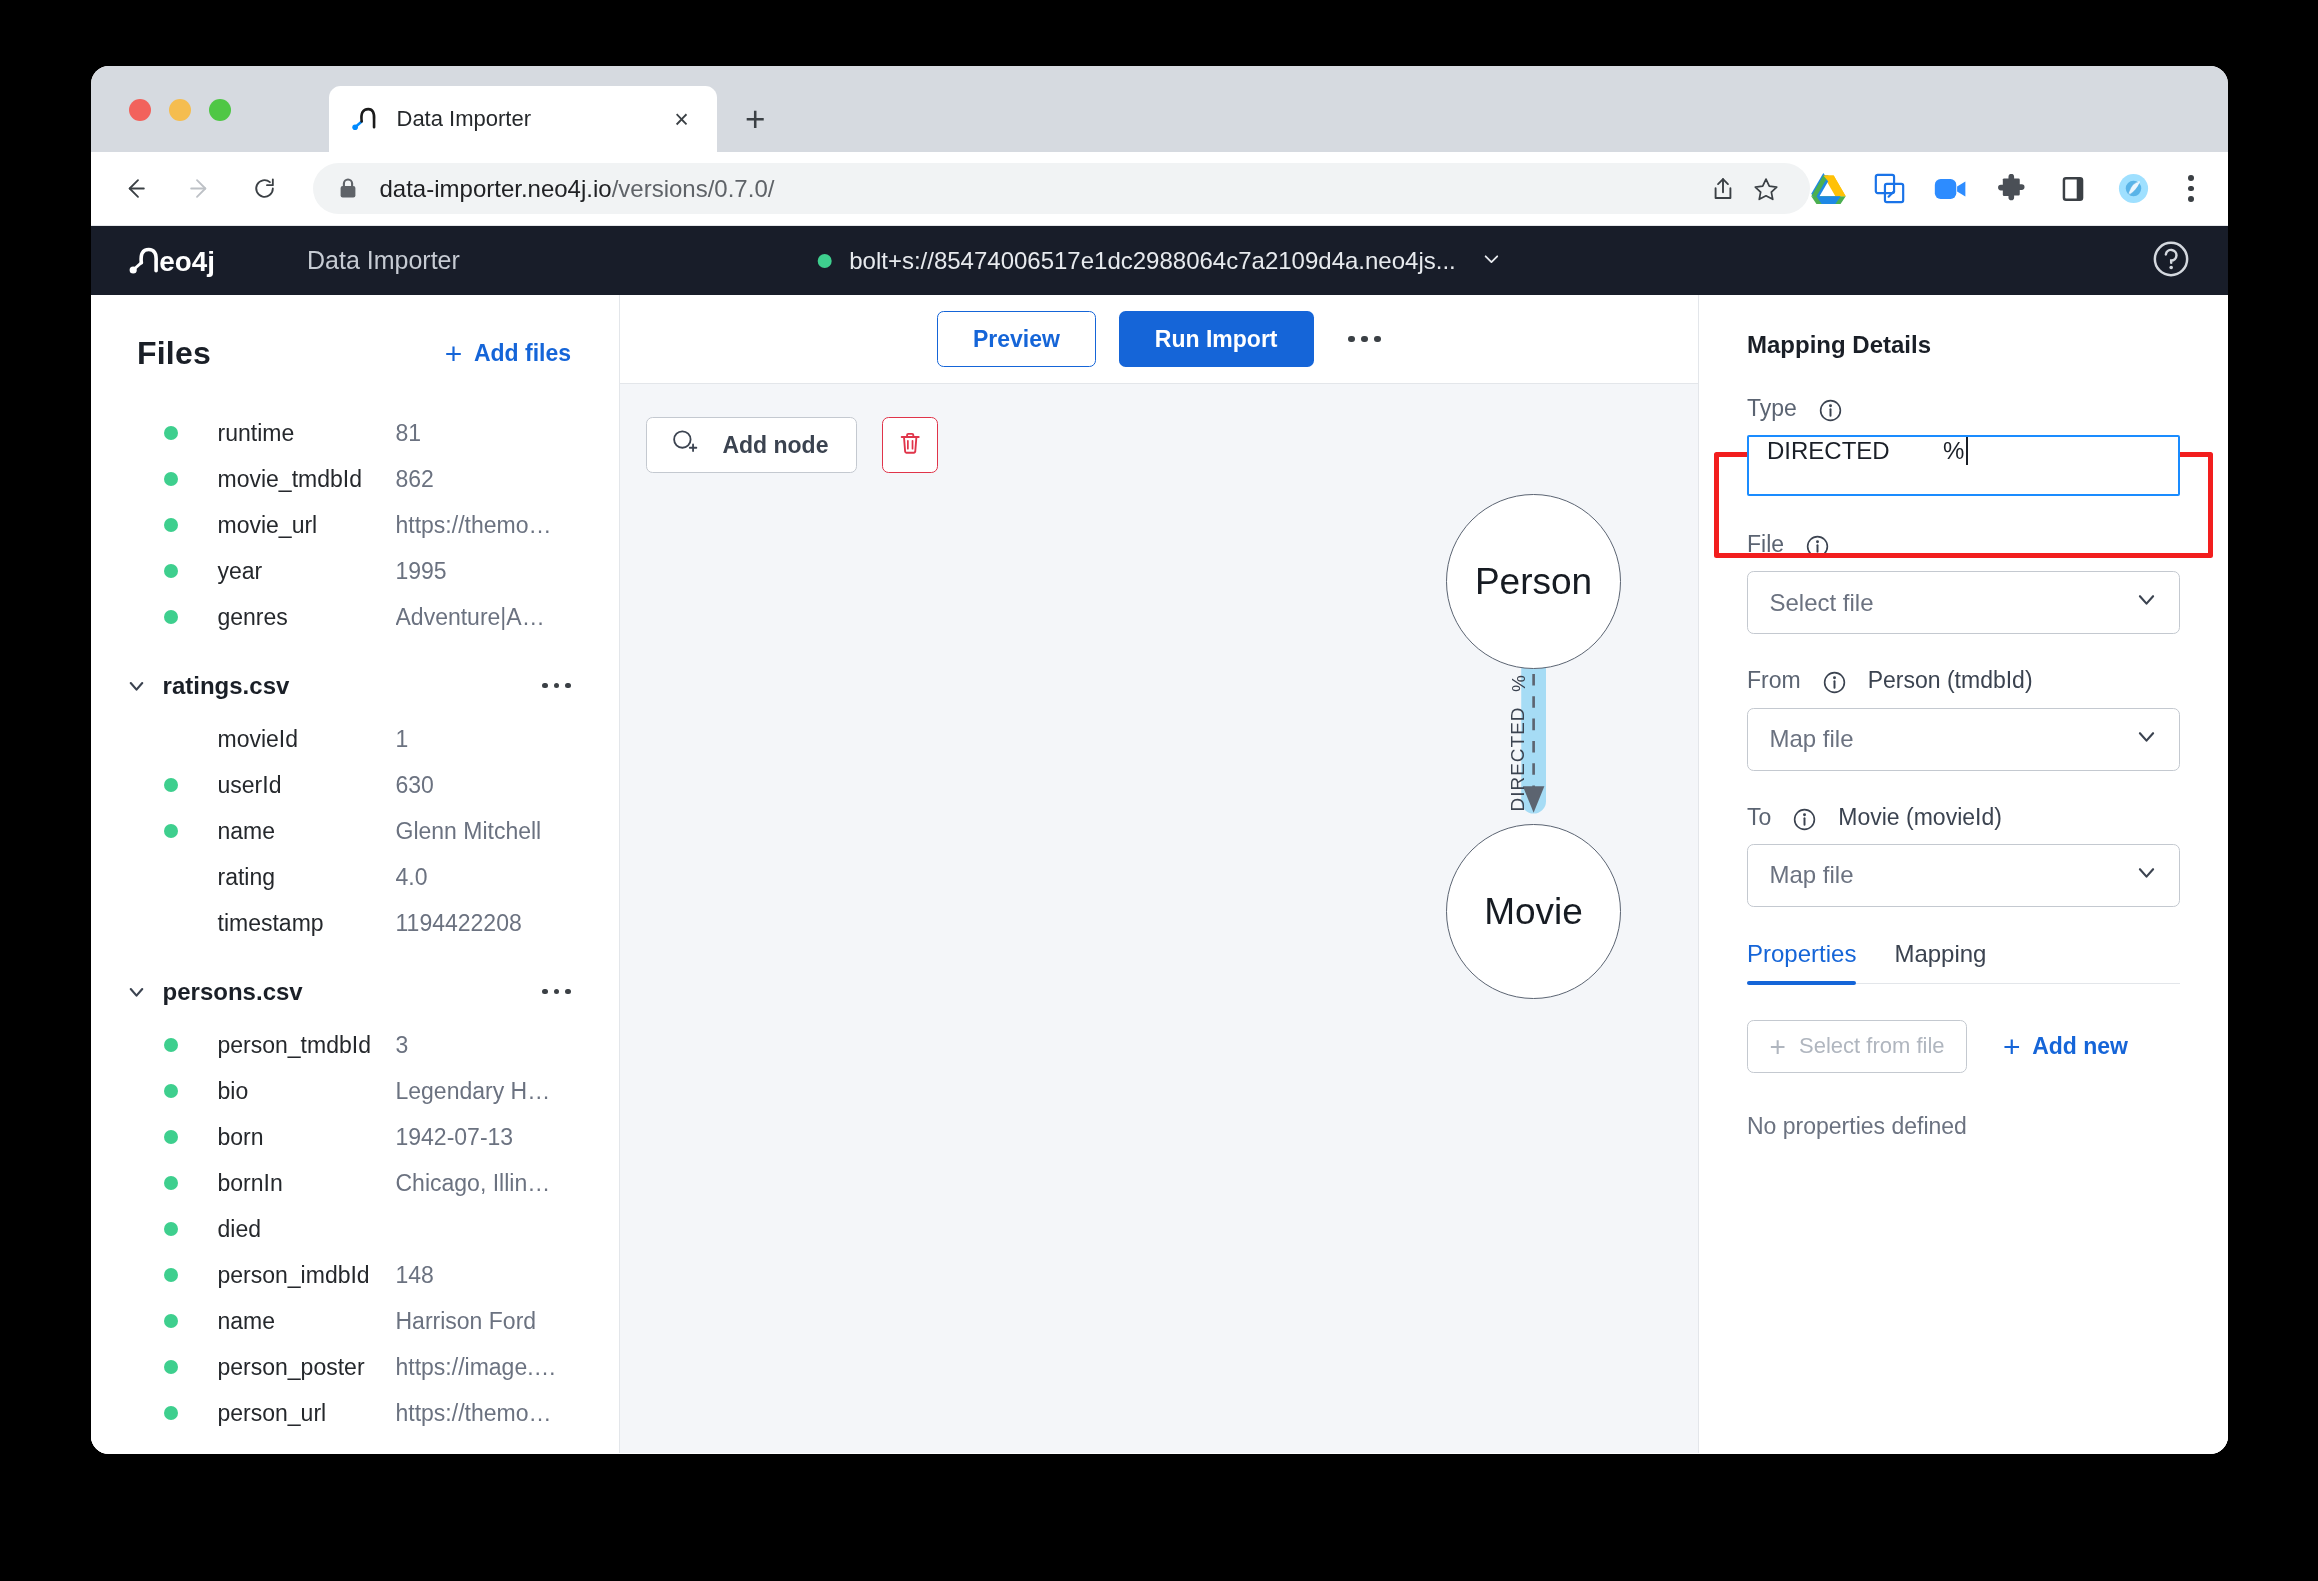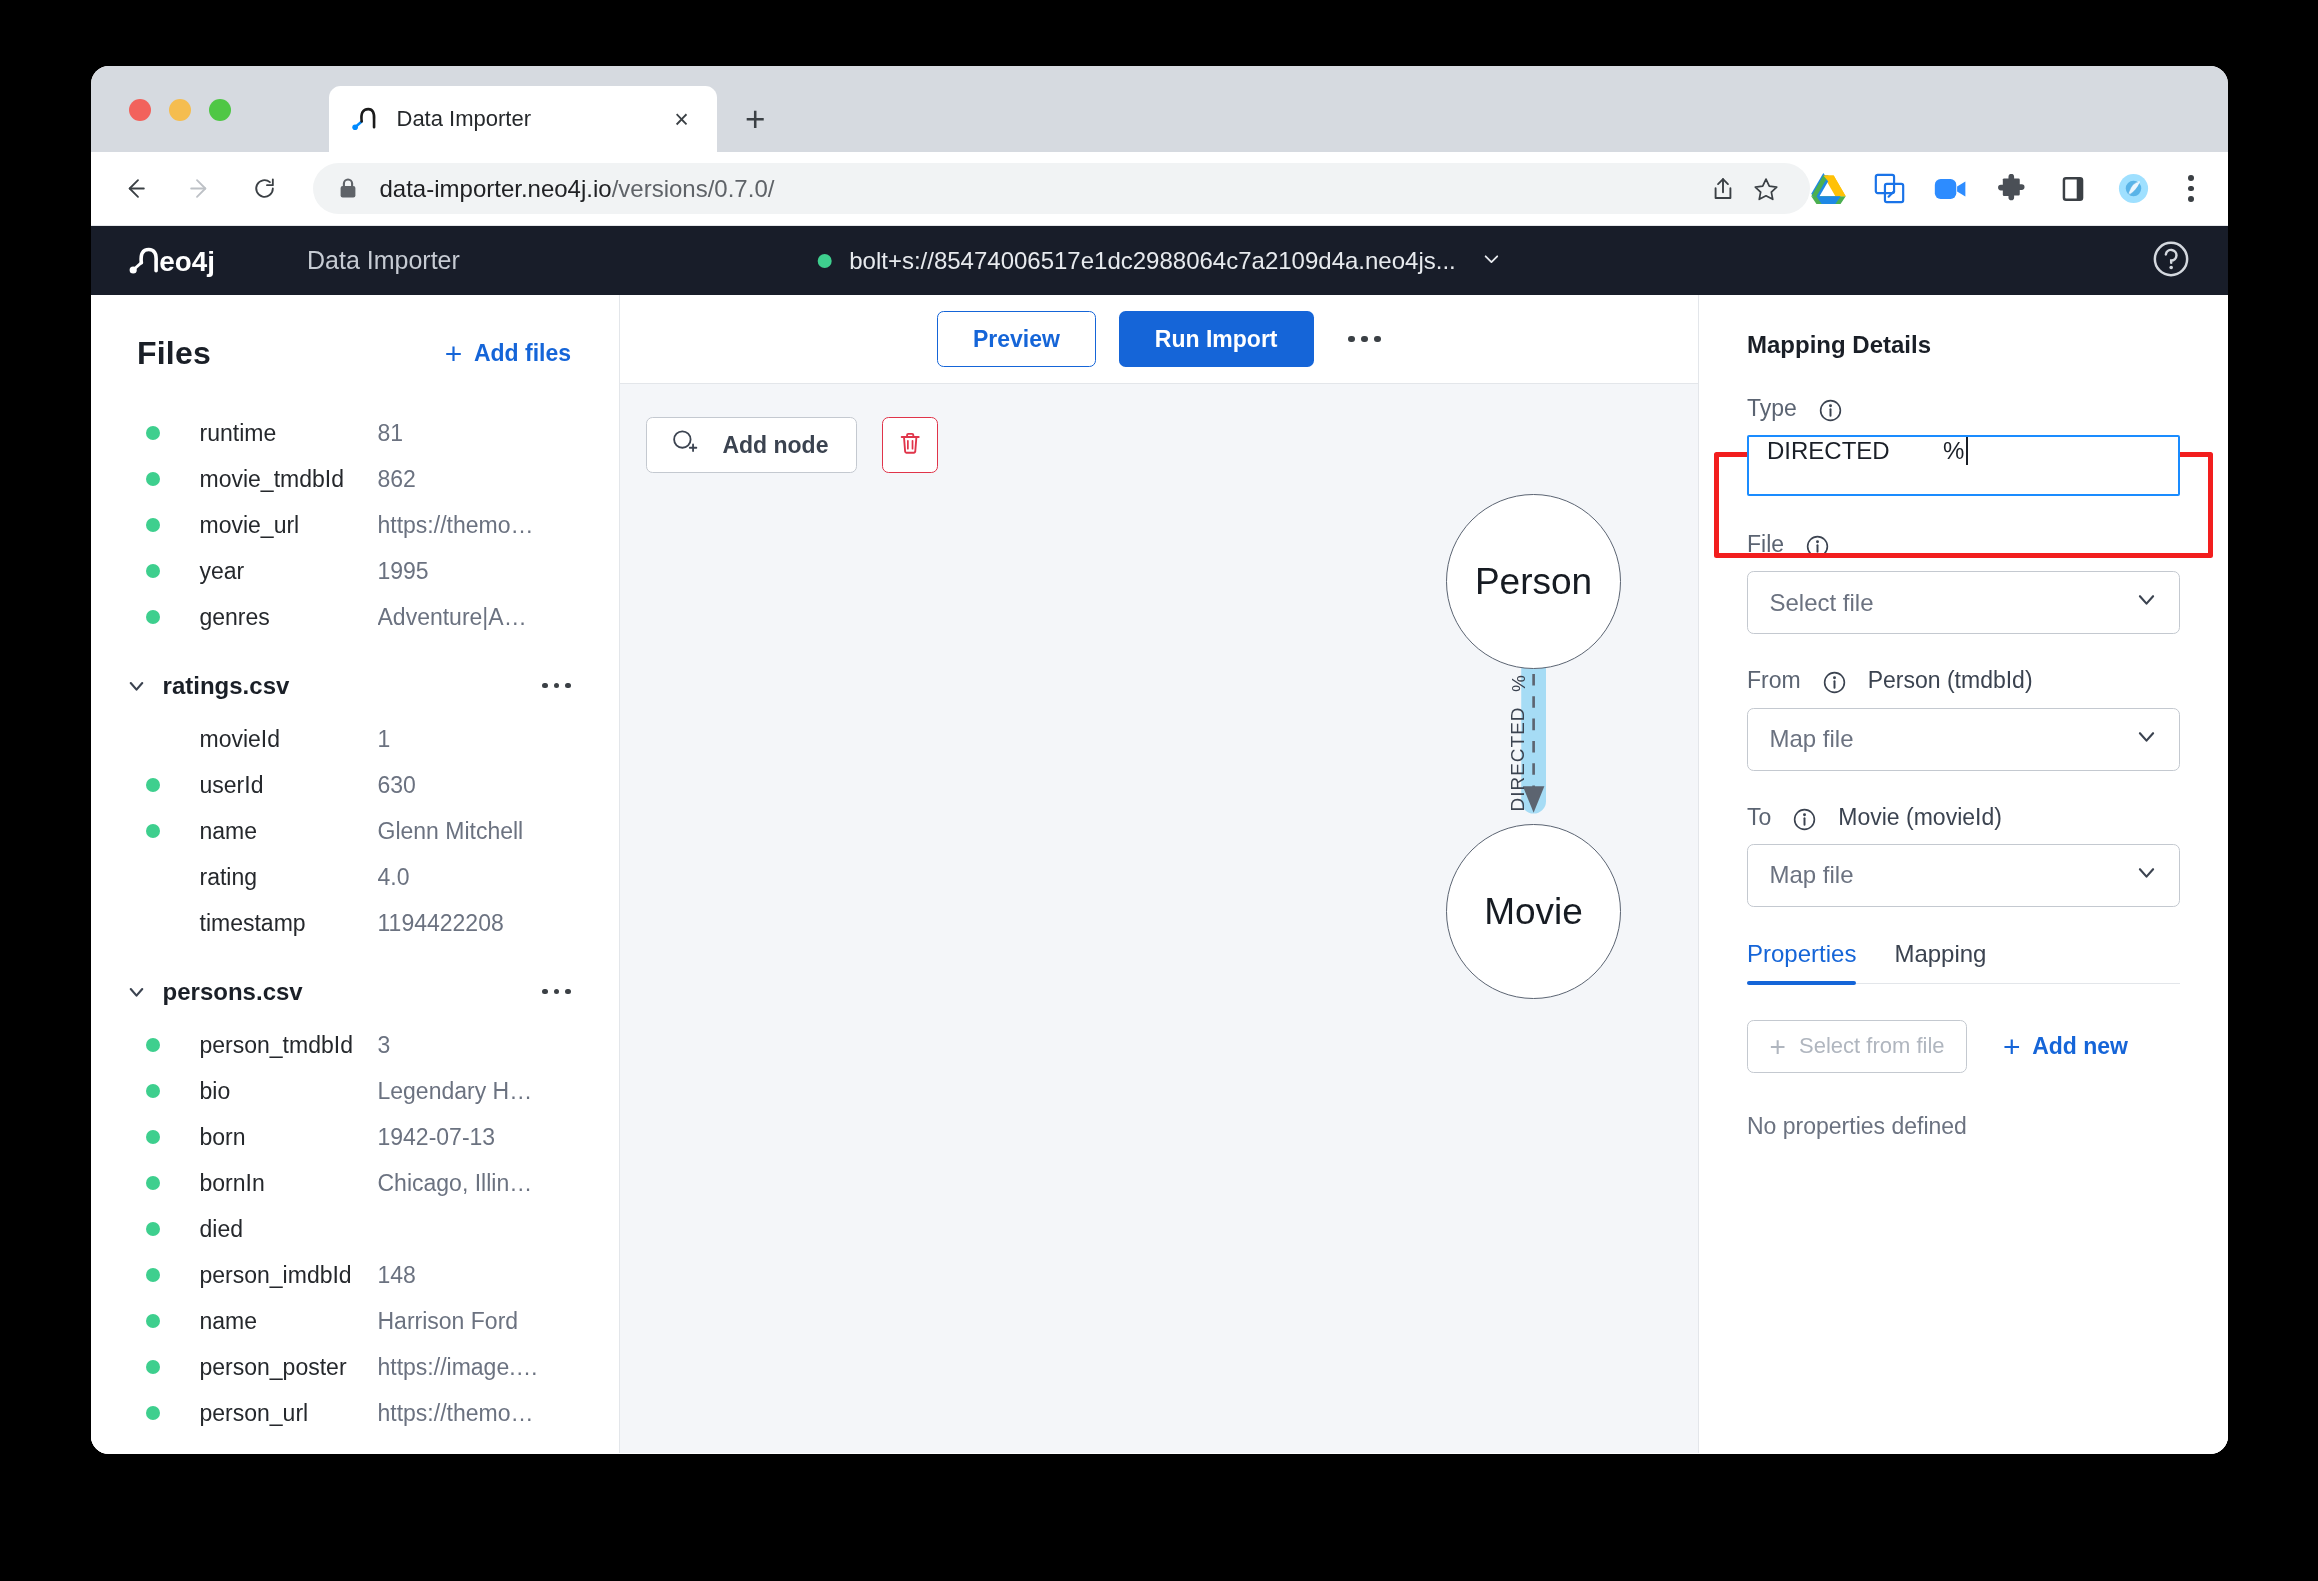--- a/index.html
+++ b/index.html
@@ -132,21 +132,21 @@
     padding: 0 48px 0 46px;
     margin-bottom: 38px;
   }
   .files-title { font-size: 32px; font-weight: 700; color: #1a1f27; letter-spacing: 0.2px; }
   .add-files { display: flex; align-items: center; gap: 11.6px; color: #1565d8; font-size: 23px; font-weight: 700; }
   .plus-glyph { font-size: 30px; font-weight: 400; line-height: 21.5px; }
 
   .field-row {
     display: flex; align-items: center;
     height: 46px;
-    padding-left: 54px;
+    padding-left: 72px;
   }
   .fr-dot { width: 16.5px; flex: 0 0 16.5px; display: flex; justify-content: center; }
   .fr-dot i { width: 14px; height: 14px; border-radius: 50%; background: #3ecf8e; display: block; }
   .fr-name { margin-left: 38px; font-size: 23px; color: #25282c; width: 178px; }
   .fr-val { font-size: 23px; color: #6b7280; white-space: nowrap; overflow: hidden; }
 
   .file-group {
     display: flex; align-items: center;
     height: 61px;
     padding: 0 48px 0 30px;

